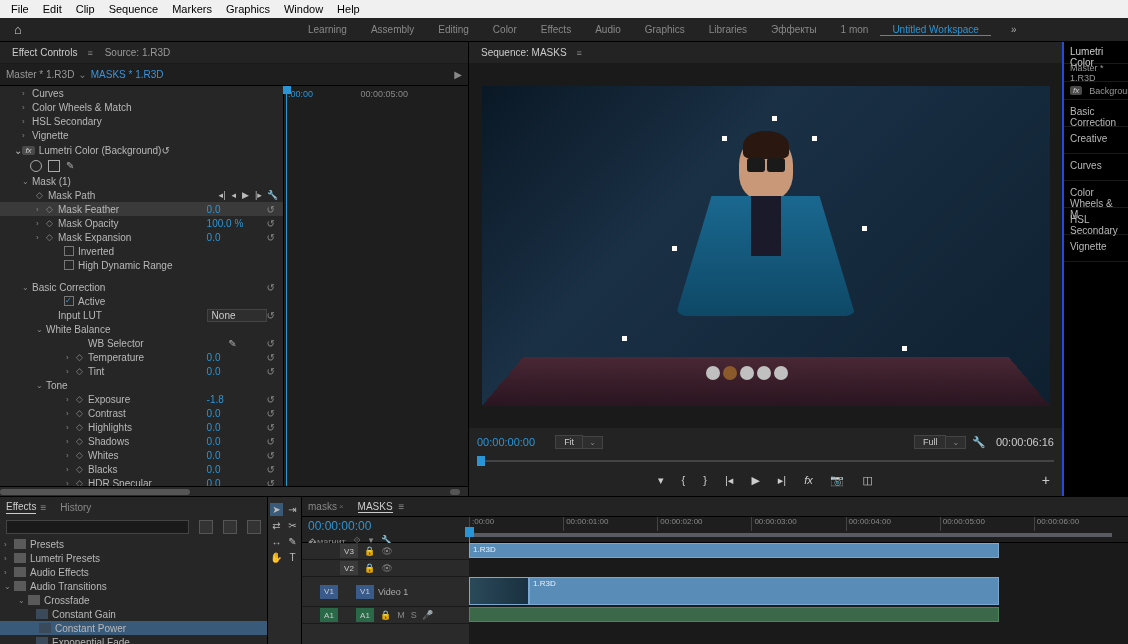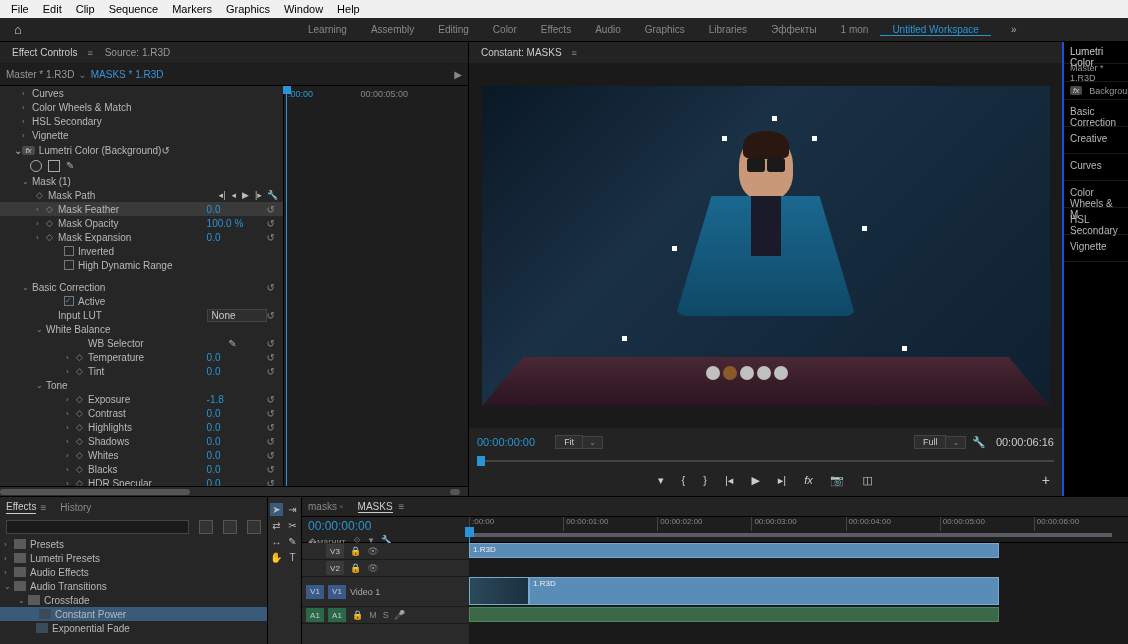--- a/index.html
+++ b/index.html
@@ -122,21 +122,21 @@
 .tl-ruler span { flex: 1; color: #888; font-size: 8px; border-left: 1px solid #444; padding-left: 2px; }
 .tl-bar { position: absolute; top: 16px; left: 0; right: 16px; height: 4px; background: #5a5a65; }
 .tl-ph { position: absolute; left: 0; top: 12px; width: 1px; height: 120px; background: #2a95d6; }
 .tl-ph::before { content: ''; position: absolute; top: -2px; left: -4px; width: 9px; height: 10px; background: #2a95d6; }
 .tl-tracks { flex: 1; display: flex; }
 .tl-track-heads { width: 167px; background: #2a2a2a; }
 .track-head { display: flex; align-items: center; border-bottom: 1px solid #1a1a1a; font-size: 9px; }
 .track-head.vid { height: 17px; }
 .track-head.vid.big { height: 30px; }
 .track-head.aud { height: 17px; }
-.tg { width: 18px; height: 14px; background: #3a5a8a; color: #ccc; display: flex; align-items: center; justify-content: center; font-size: 8px; margin-left: 4px; }
+.tg { width: 18px; height: 14px; background: #3a5a8a; color: #ccc; display: flex; align-items: center; justify-content: center; font-size: 8px; margin-left: 18px; }
 .tg.a { background: #2a6848; }
 .tg.off { background: #3a3a3a; }
 .track-head .lab { margin-left: 4px; color: #aaa; }
 .track-head .tog { margin-left: 6px; color: #888; display: flex; gap: 6px; }
 .tl-track-content { flex: 1; background: #1a1a1a; position: relative; }
 .clip { position: absolute; background: #5a8cb8; border: 1px solid #7aa8d0; font-size: 8px; color: #eee; padding: 1px 3px; overflow: hidden; }
 .clip.thumb { background: linear-gradient(90deg, #2a4a5a, #1a3040); }
 .clip.audio { background: #3a6848; border-color: #4a8858; }
 </style>
 </head>
@@ -362,21 +362,21 @@
     </div>
     <div class="scroll-bot">
         <div class="thumb"></div>
         <div class="thumb-r"></div>
       </div>
   </div>
 
   <div class="right-col">
     <div class="program-panel">
       <div class="panel-header">
-        <span class="tab">Constant: MASKS</span>
+        <span class="tab">Sequence: MASKS</span>
         <span class="hamb">≡</span>
       </div>
       <div class="program-monitor">
         <div class="video-frame">
           <div class="table-surface"></div>
           <div class="person">
             <div class="head">
                 <div class="hair"></div>
                 <div class="glasses">
                   <span></span>
@@ -479,20 +479,24 @@
         </div>
       <div class="node">
           <span class="chev">⌄</span>
           <span class="folder"></span>
           <span>Audio Transitions</span>
         </div>
       <div class="node" style="padding-left:18px">
           <span class="chev">⌄</span>
           <span class="folder"></span>
           <span>Crossfade</span>
+        </div>
+      <div class="node" style="padding-left:36px">
+          <span class="trans"></span>
+          <span>Constant Gain</span>
         </div>
       <div class="node sel" style="padding-left:39px">
           <span class="trans"></span>
           <span>Constant Power</span>
         </div>
       <div class="node" style="padding-left:36px">
           <span class="trans"></span>
           <span>Exponential Fade</span>
         </div>
 

